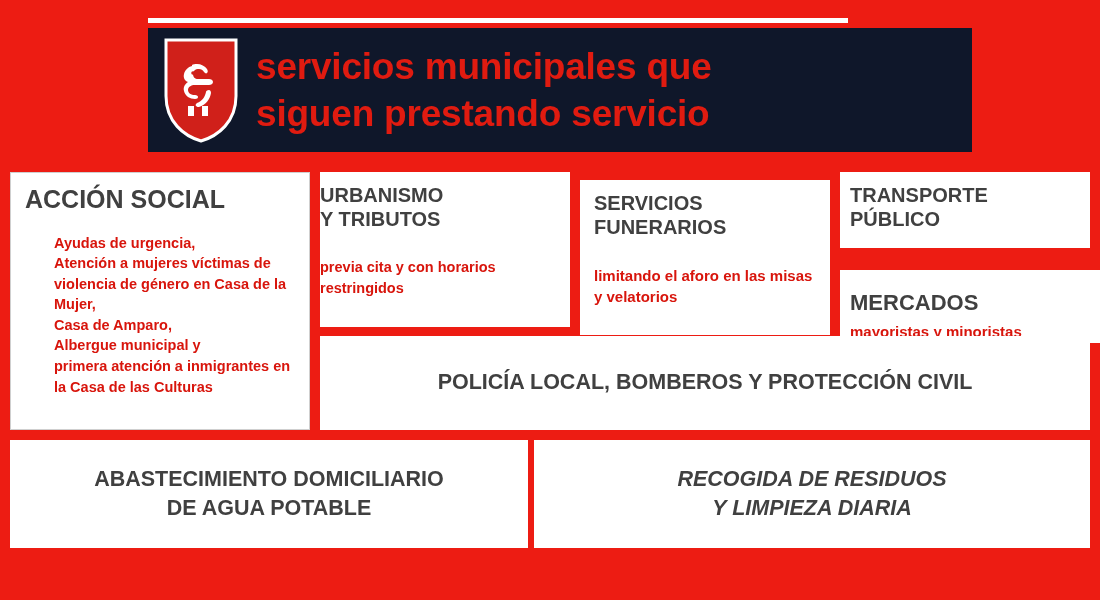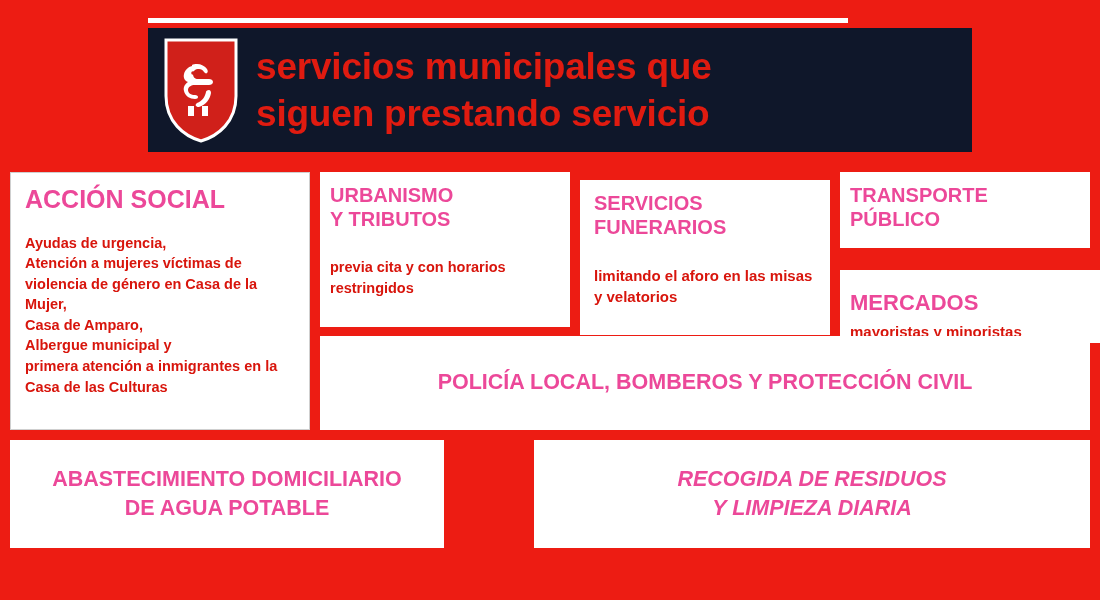--- a/index.html
+++ b/index.html
@@ -61,43 +61,43 @@
   .header-title .l2 { display: block; }
 
   
   .card {
     position: absolute;
     background: #ffffff;
     box-sizing: border-box;
     color: #e01b10;
   }
   .card-title {
-    color: #ec4899;
+    color: #404040;
     font-weight: bold;
     line-height: 1.18;
   }
   .card-body {
     color: #d8150c;
     font-weight: bold;
     line-height: 1.42;
   }
 
   
   #accion-social {
     left: 10px; top: 172px; width: 300px; height: 258px;
     border: 1px solid #cfcfcf;
     padding: 12px 10px 10px 14px;
   }
   #accion-social .card-title { font-size: 25px; }
-  #accion-social .card-body { font-size: 14.5px; margin-top: 18px; }
+  #accion-social .card-body { font-size: 14.5px; margin-top: 18px; margin-left: 29px; }
 
   
   #urbanismo {
     left: 320px; top: 172px; width: 250px; height: 155px;
-    padding: 12px 12px 10px 10px;
+    padding: 12px 12px 10px 0;
   }
   #urbanismo .card-title { font-size: 20px; }
   #urbanismo .card-body { font-size: 14.5px; margin-top: 26px; }
 
   
   #funerarios {
     left: 580px; top: 180px; width: 250px; height: 155px;
     padding: 12px 12px 10px 14px;
   }
   #funerarios .card-title { font-size: 20px; }
@@ -121,21 +121,21 @@
 
   
   #policia {
     left: 320px; top: 336px; width: 770px; height: 94px;
     display: flex; align-items: center; justify-content: center;
   }
   #policia .card-title { font-size: 21.5px; text-align: center; }
 
   
   #abastecimiento {
-    left: 10px; top: 440px; width: 434px; height: 108px;
+    left: 10px; top: 440px; width: 518px; height: 108px;
     display: flex; align-items: center; justify-content: center;
   }
   #abastecimiento .card-title { font-size: 21.5px; text-align: center; line-height: 1.35; }
 
   
   #recogida {
     left: 534px; top: 440px; width: 556px; height: 108px;
     display: flex; align-items: center; justify-content: center;
   }
   #recogida .card-title { font-size: 21.5px; text-align: center; line-height: 1.35; font-style: italic; }

